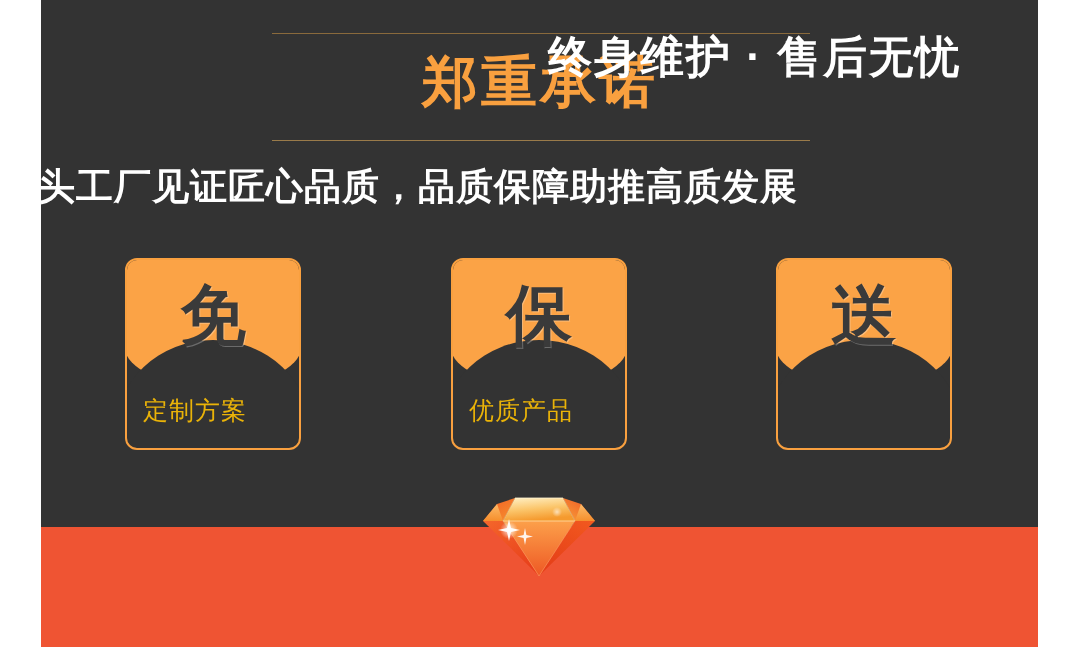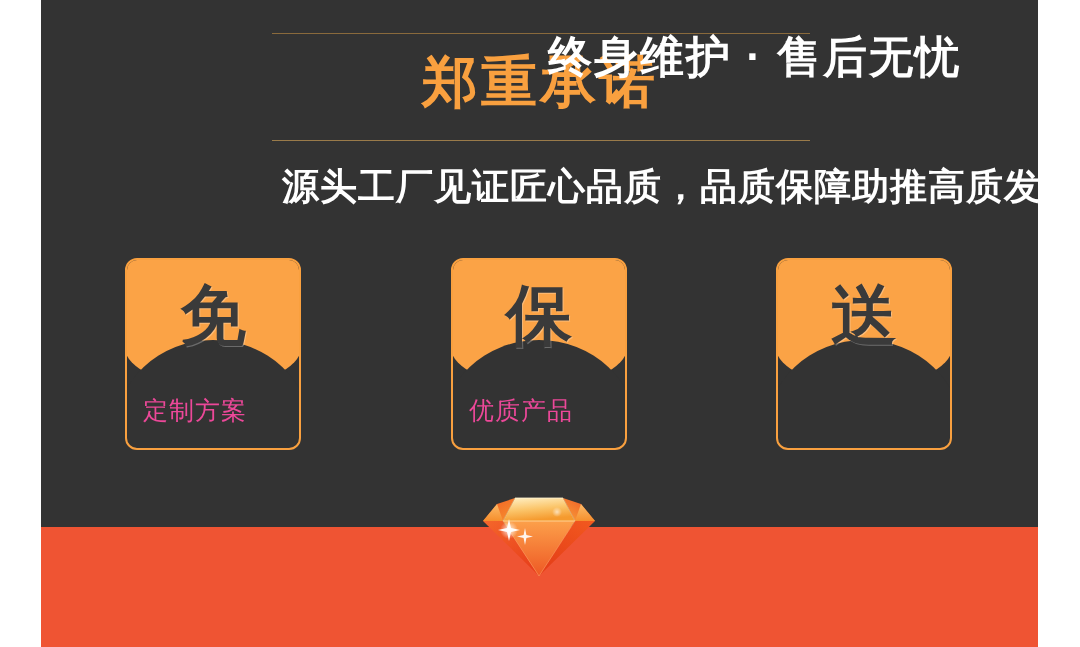--- a/index.html
+++ b/index.html
@@ -56,21 +56,21 @@
     letter-spacing: 3px;
     line-height: 72px;
     white-space: nowrap;
   }
 
   .subtitle {
     position: absolute;
     left: 0;
     top: 162px;
     width: 1080px;
-    text-align: right;
+    text-align: left;
     color: #FFFFFF;
     font-size: 37px;
     font-weight: 700;
     letter-spacing: 1px;
     line-height: 50px;
     white-space: nowrap;
   }
 
   
   .cards {
@@ -130,21 +130,21 @@
     line-height: 78px;
     text-shadow: 1px 1px 0 rgba(255,255,255,0.28);
   }
 
   .card-label {
     position: absolute;
     left: 0;
     bottom: 22px;
     width: 136px;
     text-align: center;
-    color: #ec4899;
+    color: #eab308;
     font-size: 25px;
     font-weight: 400;
     letter-spacing: 1px;
     line-height: 32px;
     white-space: nowrap;
   }
 
   
   .bottom-bar {
     position: absolute;

